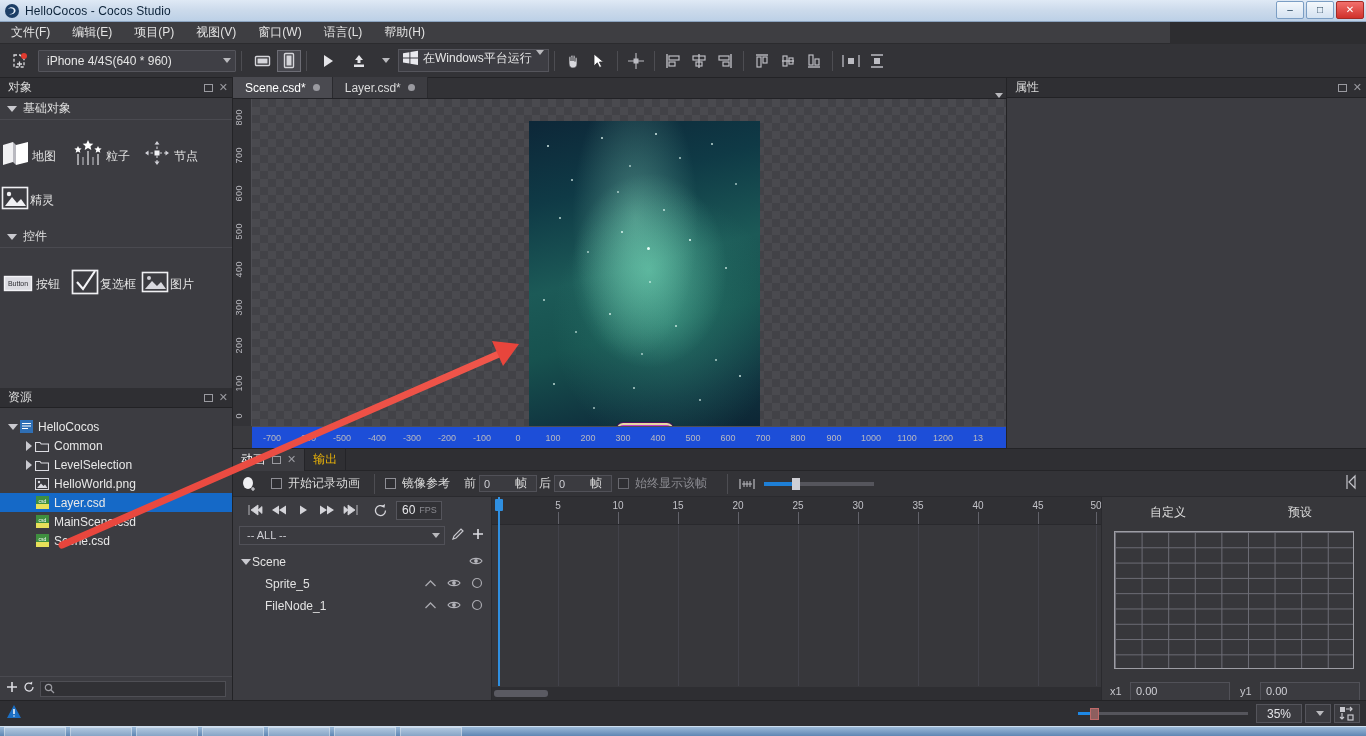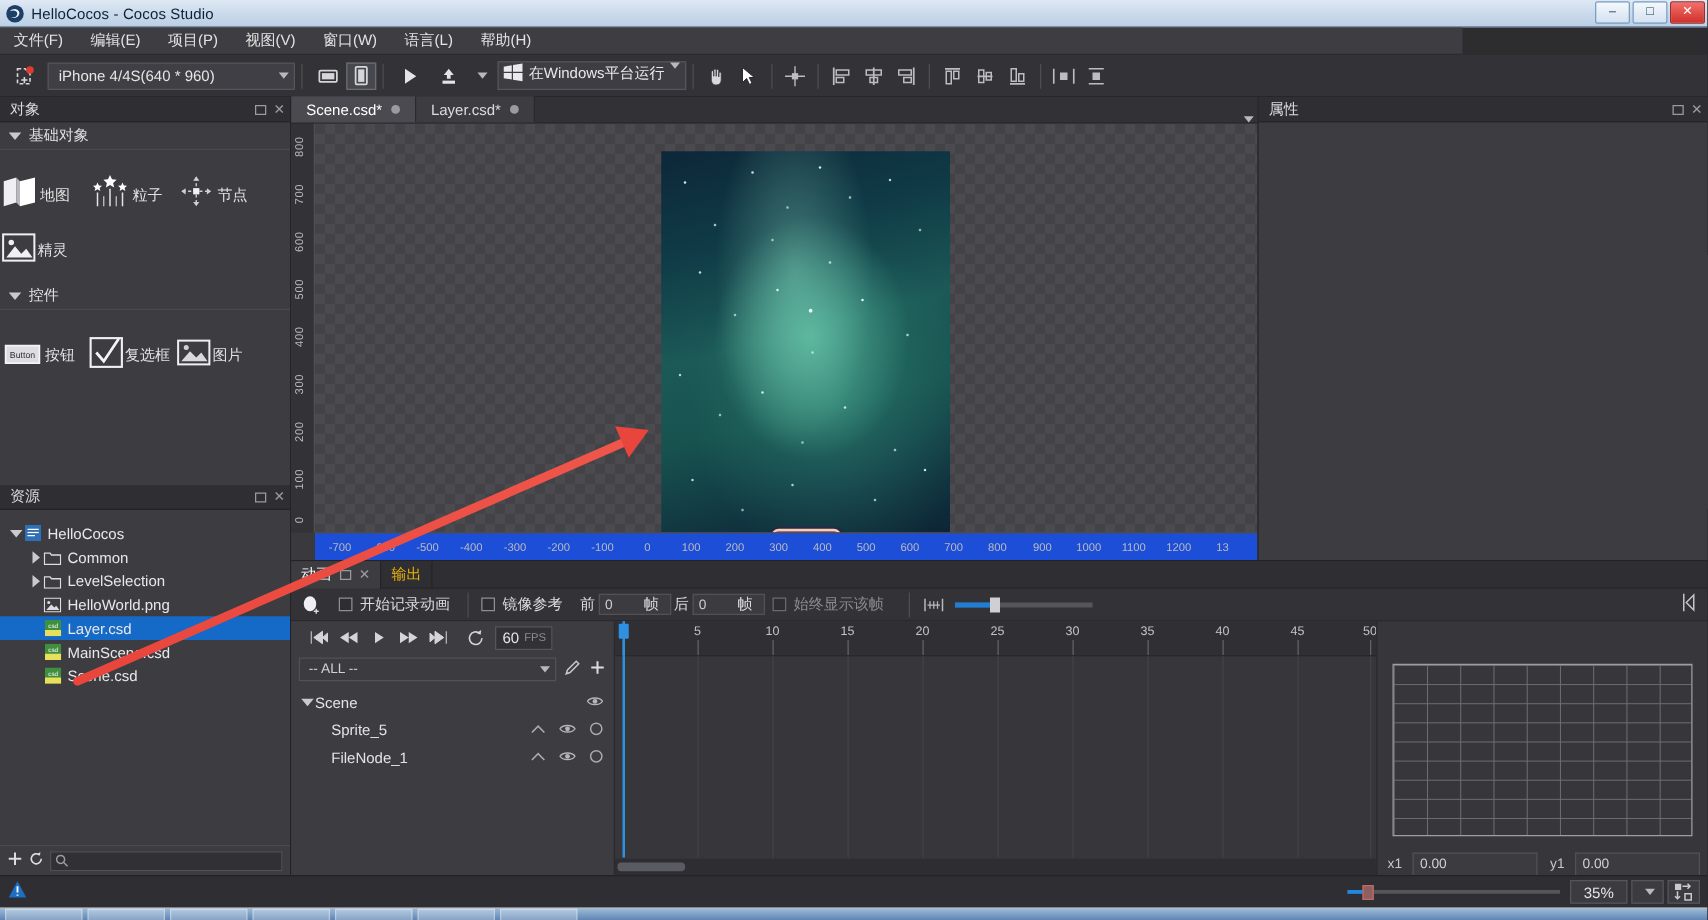--- a/index.html
+++ b/index.html
@@ -982,20 +982,24 @@
       <div class="playhead" style="left:6px">
         <div class="hd"></div>
       </div>
 
       <div class="hscroll">
         <div class="thumb"></div>
       </div>
     </div>
 
     <div class="curve-panel">
+      <div class="curve-tabs">
+        <div class="curve-tab">自定义</div>
+        <div class="curve-tab">预设</div>
+      </div>
       <div class="curve-grid"></div>
       <div class="curve-fields">
         <div class="cf-row">
           <span class="k">x1</span>
           <span class="box">0.00</span>
           <span class="k" style="margin-left:6px">y1</span>
           <span class="box">0.00</span>
         </div>
         <div class="cf-row">
           <span class="k">x2</span>

